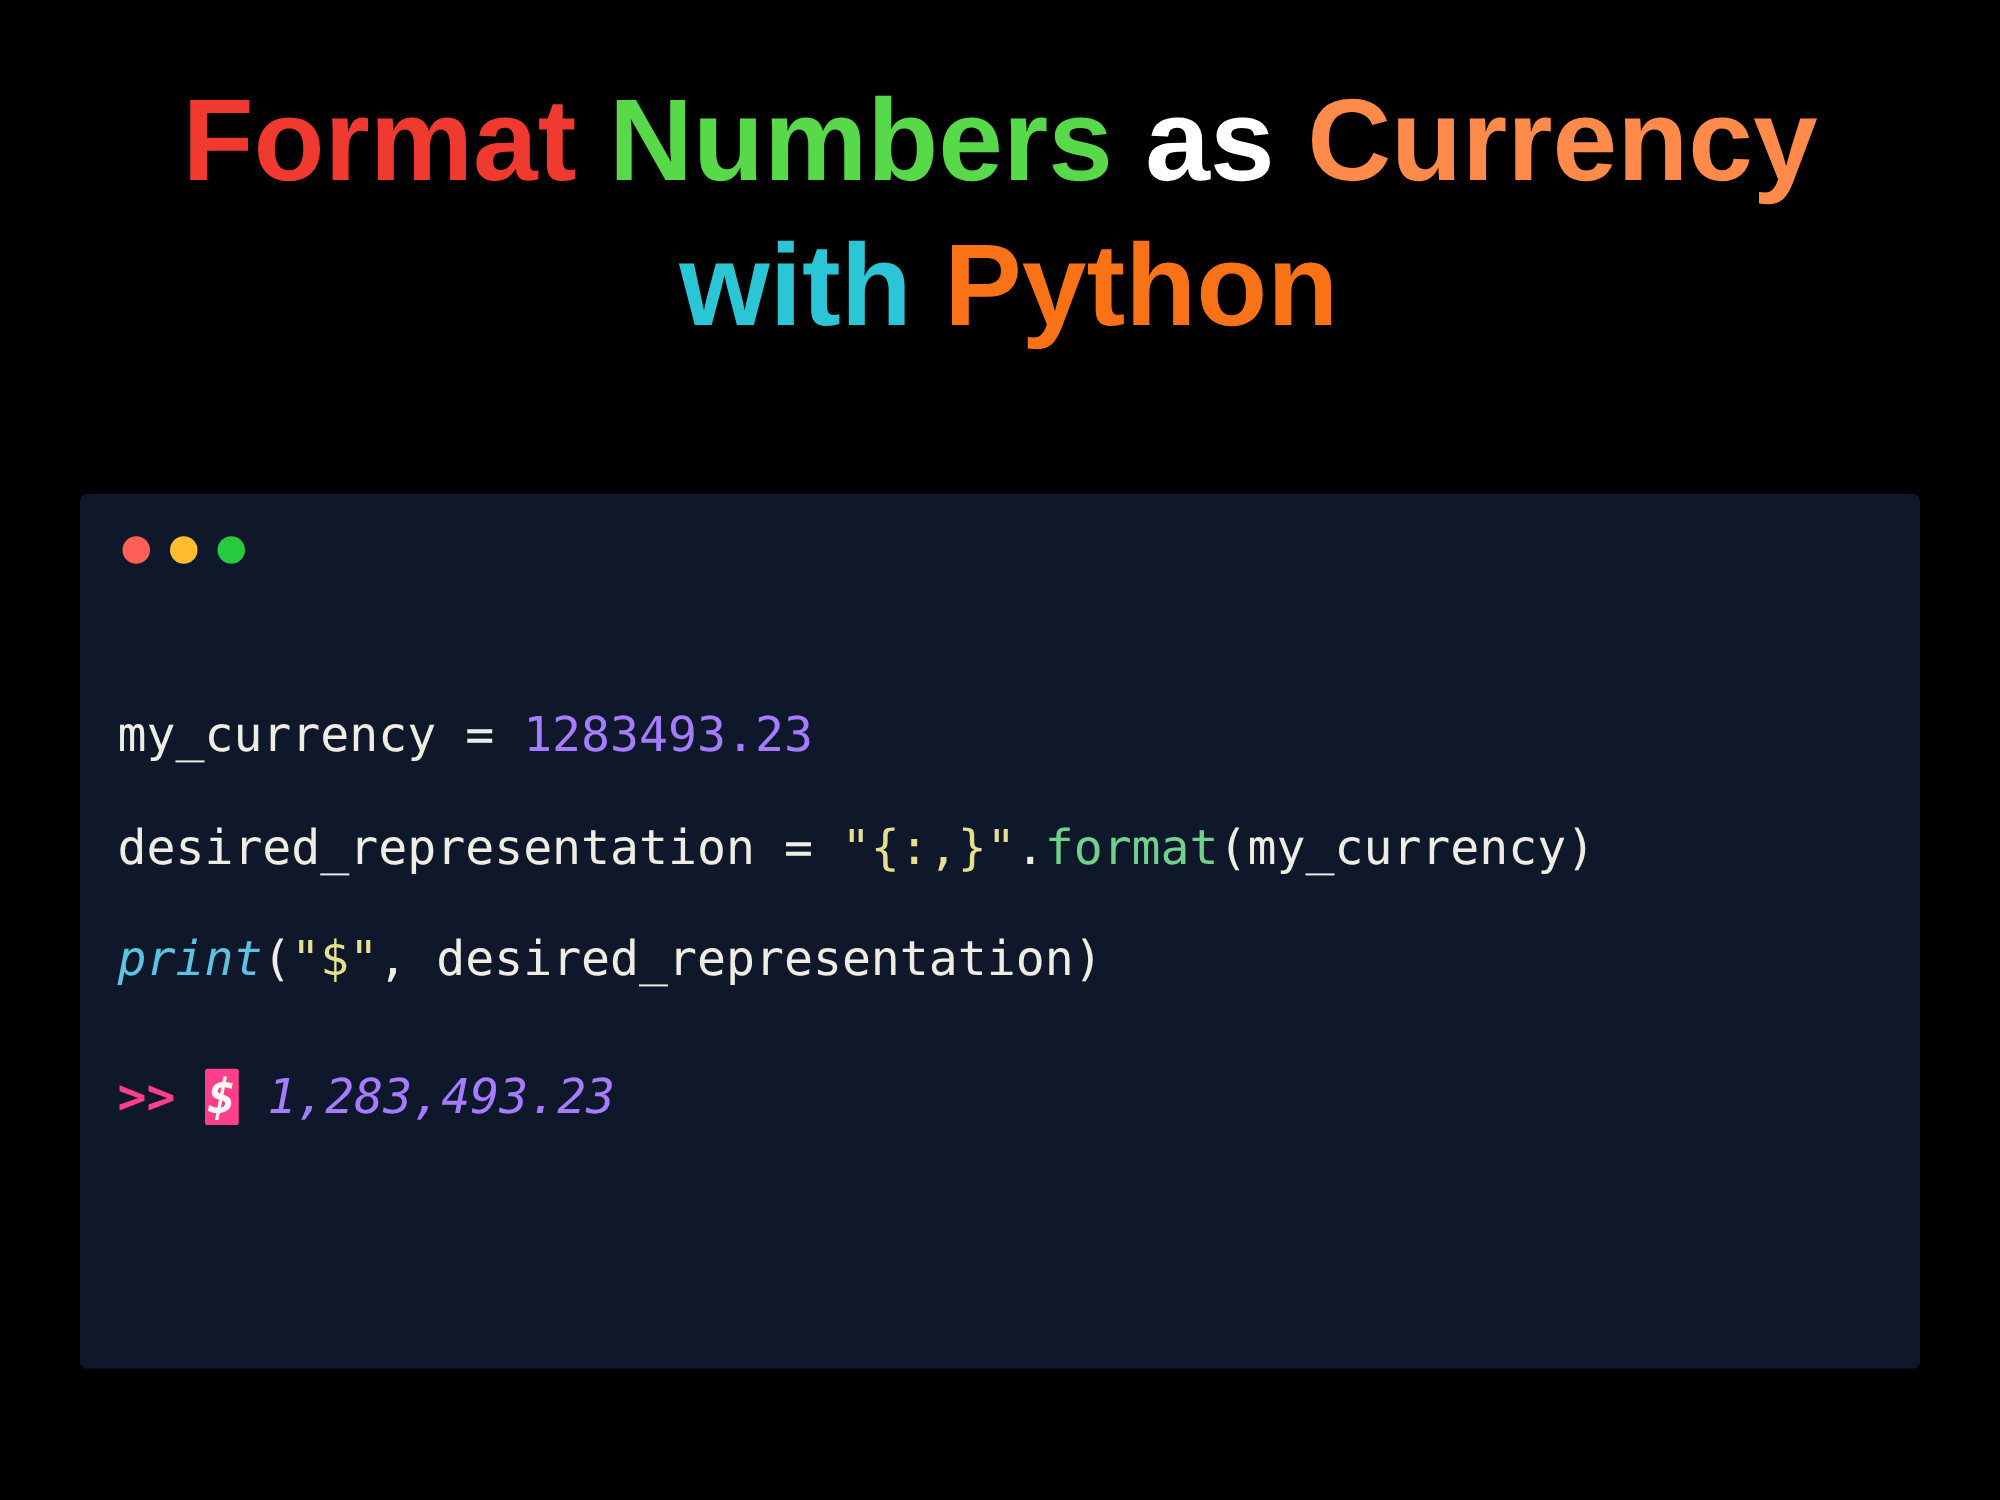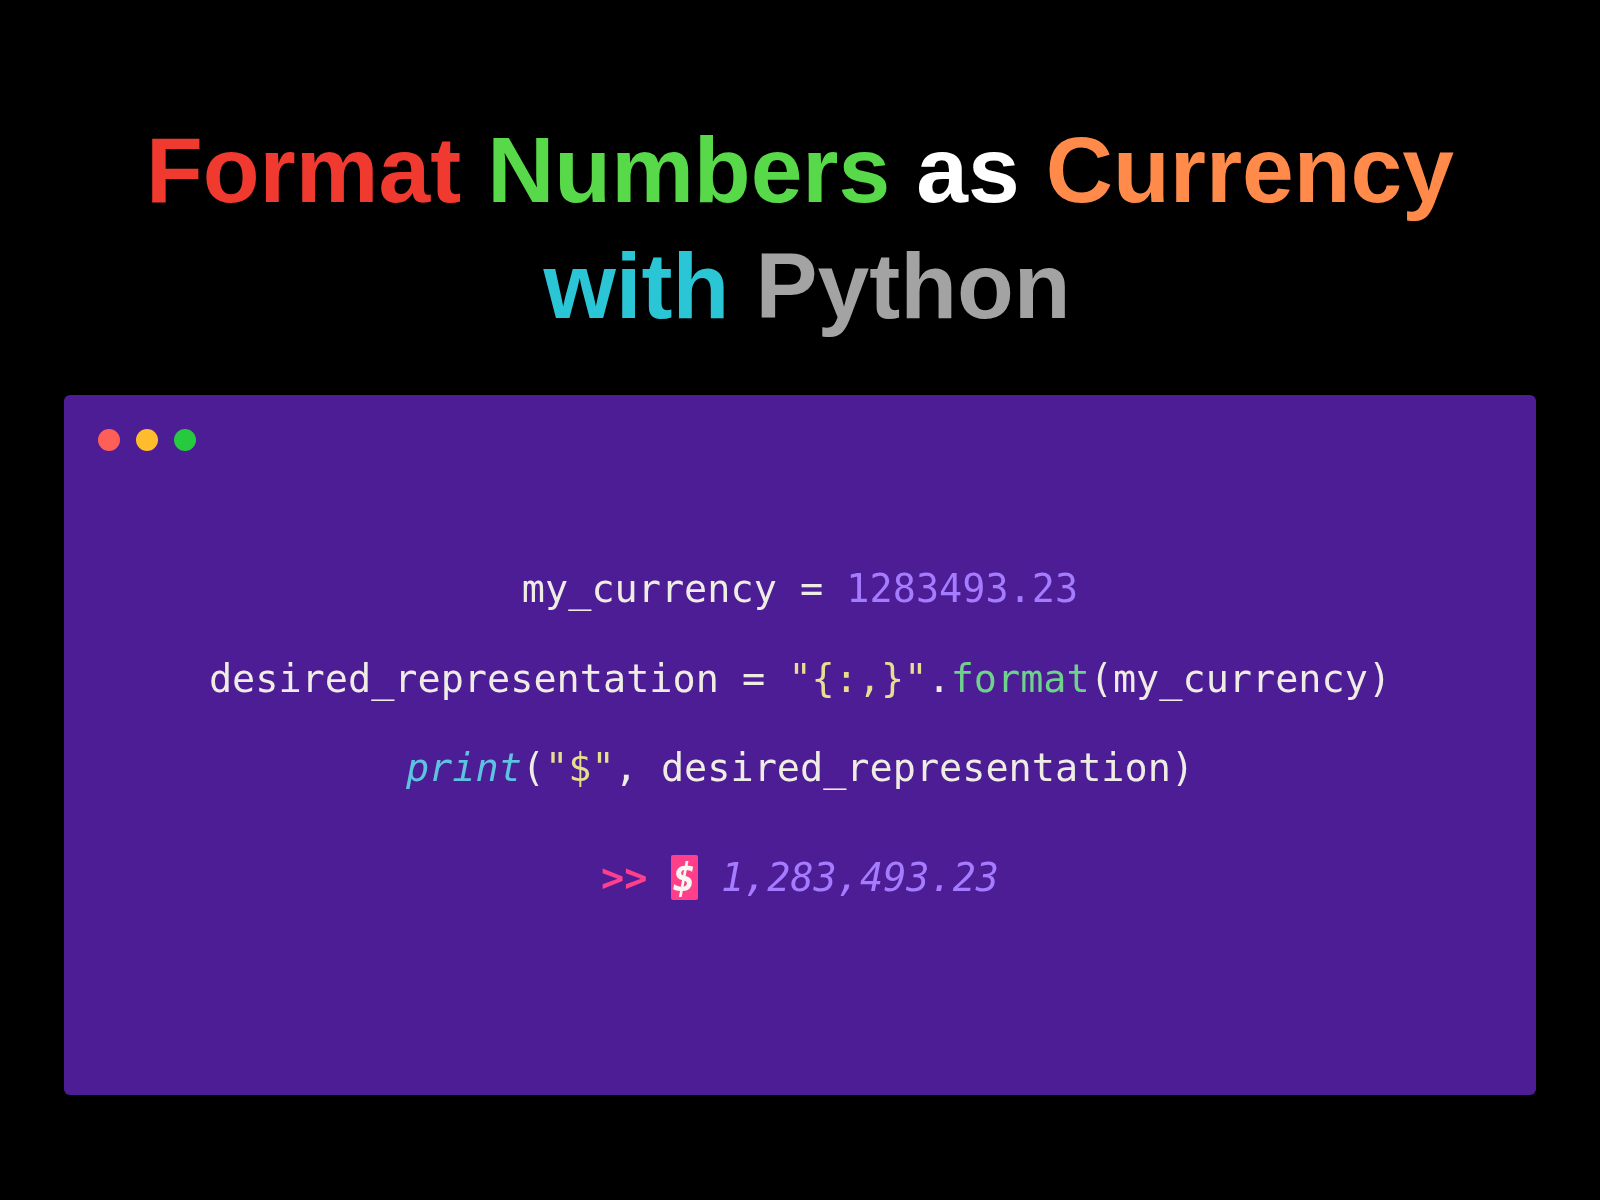--- a/index.html
+++ b/index.html
@@ -2,45 +2,44 @@
 <html><head>
 <meta charset="utf-8">
 <style>
   * { margin: 0; padding: 0; box-sizing: border-box; }
   html, body { width: 1600px; height: 1200px; background: #000; overflow: hidden; font-family: Arial, Helvetica, sans-serif; }
   .stage { width: 1600px; height: 1200px; background: #000; position: relative; }
 
   .title {
     width: 100%;
     text-align: center;
-    padding-top: 112px;
+    padding-top: 54px;
     line-height: 1.25;
     font-weight: 900;
   }
   .title .line { display: block; }
   .title .word { display: inline-block; font-size: 93px; letter-spacing: 0px; font-weight: 900; }
   .sp { display: inline-block; width: 26px; }
 
   .c-red    { color: #f03a2f; }
   .c-green  { color: #58d94a; }
   .c-white  { color: #ffffff; }
   .c-orange { color: #ff8a4a; }
   .c-cyan   { color: #2bc6d6; margin-left: 14px; }
-  .c-yellow { color: #a3a3a3; }
+  .c-yellow { color: #f97316; }
 
   .editor {
     position: absolute;
     left: 64px;
     top: 395px;
     width: 1472px;
     height: 700px;
-    background: #4c1d95;
+    background: #0f172a;
     border-radius: 6px;
     padding: 28px 30px 26px 30px;
-    text-align: center;
   }
   .dots { display: flex; gap: 16px; padding: 6px 4px 0 4px; }
   .dot { width: 22px; height: 22px; border-radius: 50%; }
   .dot-red { background: #ff5f56; }
   .dot-yellow { background: #ffbd2e; }
   .dot-green { background: #27c93f; }
 
   .code {
     margin-top: 70px;
     font-family: "Menlo", "Consolas", "DejaVu Sans Mono", monospace;

